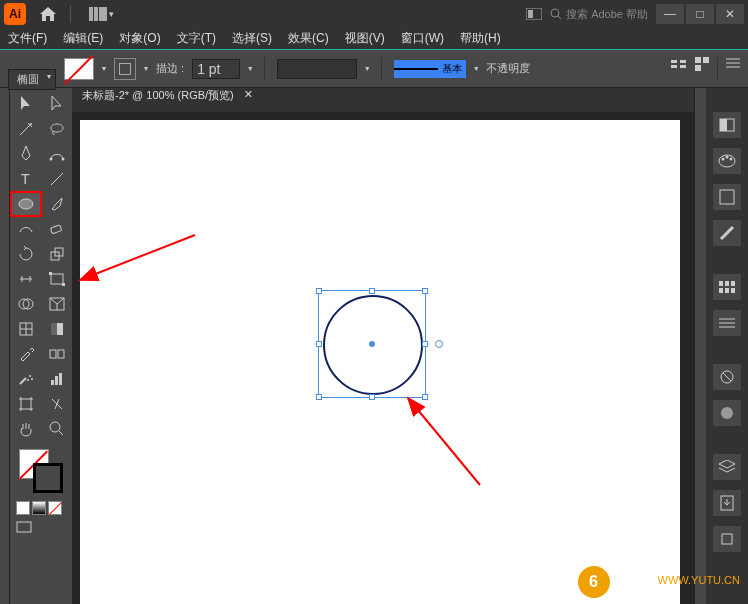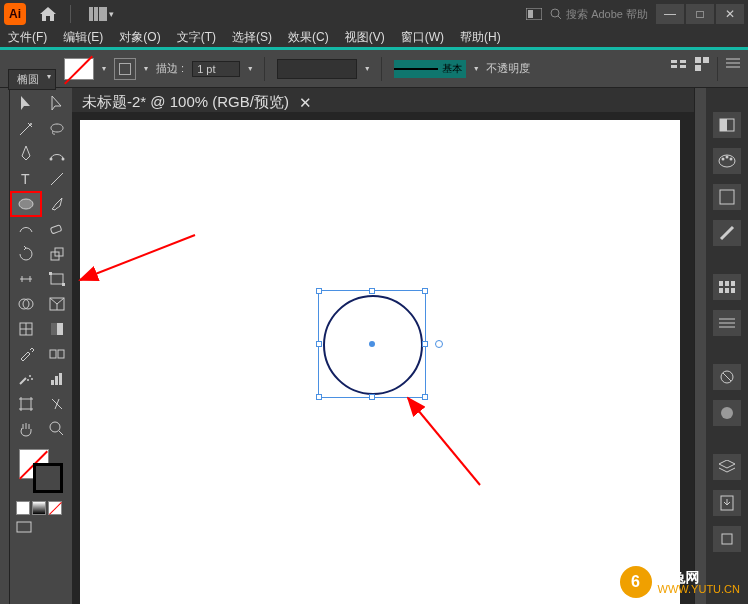--- a/index.html
+++ b/index.html
@@ -5,65 +5,65 @@
 * { margin: 0; padding: 0; box-sizing: border-box; font-family: "Microsoft YaHei", sans-serif; }
 body { width: 748px; height: 604px; background: #323232; color: #ccc; overflow: hidden; position: relative; }
 .titlebar { height: 28px; background: #323232; display: flex; align-items: center; padding: 11px 4px; }
 .ai-logo { width: 22px; height: 22px; background: #ff6600; border-radius: 4px; display: flex; align-items: center; justify-content: center; color: #2a0000; font-weight: bold; font-size: 12px; margin-right: 6px; }
 .home-icon { color: #ccc; margin: 0 8px; }
 .arrange { color: #aaa; margin-left: 12px; font-size: 13px; }
 .tb-right { margin-left: auto; display: flex; align-items: center; gap: 8px; }
 .search-box { display: flex; align-items: center; gap: 4px; font-size: 11px; color: #888; }
 .win-btns { display: flex; gap: 2px; }
 .win-btn { width: 28px; height: 20px; background: #474747; color: #ccc; display: flex; align-items: center; justify-content: center; font-size: 12px; }
-.menubar { height: 22px; background: #323232; display: flex; align-items: center; padding: 0 8px; gap: 16px; font-size: 12px; border-bottom: 3px solid #14b8a6; }
+.menubar { height: 22px; background: #323232; display: flex; align-items: center; padding: 0 8px; gap: 16px; font-size: 12px; border-bottom: 1px solid #14b8a6; }
 .menubar span { color: #ddd; }
 .control-bar { height: 38px; background: #474747; display: flex; align-items: center; padding: 0 8px; gap: 8px; font-size: 11px; border-bottom: 1px solid #222; }
 .cb-dropdown { background: #3a3a3a; border: 1px solid #222; padding: 2px 16px 2px 8px; color: #ccc; position: relative; margin-top: 21px; }
 .cb-dropdown::after { content: "▾"; position: absolute; right: 4px; font-size: 8px; }
 .fill-swatch { width: 30px; height: 22px; background: #fff; position: relative; border: 1px solid #888; }
 .fill-swatch .redline { position: absolute; width: 140%; height: 2px; background: red; top: 50%; left: -20%; transform: rotate(-45deg); }
 .none-swatch { width: 22px; height: 22px; border: 1px solid #888; position: relative; background: #474747; }
 .none-swatch .sq { position: absolute; inset: 4px; border: 1px solid #aaa; }
-.stroke-input { width: 48px; background: #3a3a3a; border: 1px solid #222; color: #ccc; padding: 1px 4px; font-size: 11px; }
+.stroke-input { width: 48px; background: #3a3a3a; border: 1px solid #222; color: #ccc; padding: 1px 4px; font-size: 14px; }
 .brush-box { width: 80px; height: 20px; background: #333; border: 1px solid #222; }
-.stroke-preset { width: 72px; height: 18px; background: #0f766e; display: flex; align-items: center; justify-content: flex-end; padding-right: 4px; color: #000; font-size: 10px; }
+.stroke-preset { width: 72px; height: 18px; background: #3b82f6; display: flex; align-items: center; justify-content: flex-end; padding-right: 4px; color: #000; font-size: 10px; }
 .cb-sep { width: 1px; height: 24px; background: #333; margin: 0 4px; }
 .content { display: flex; height: 516px; }
 .left-strip { width: 10px; background: #474747; border-right: 1px solid #222; }
 .toolpanel { width: 62px; background: #474747; display: flex; flex-direction: column; padding-top: 4px; }
 .toolgrid { display: grid; grid-template-columns: 30px 30px; gap: 1px; padding: 0 1px; }
 .tool { width: 30px; height: 24px; display: flex; align-items: center; justify-content: center; color: #ccc; position: relative; }
 .tool.highlight { outline: 2px solid red; outline-offset: -1px; background: #5a5a5a; }
 .fillstroke { position: relative; width: 44px; height: 44px; margin: 8px auto 4px; }
 .fs-fill { position: absolute; top: 0; left: 0; width: 30px; height: 30px; background: #fff; border: 1px solid #888; }
 .fs-fill .redline { position: absolute; width: 140%; height: 2px; background: red; top: 50%; left: -20%; transform: rotate(-45deg); }
 .fs-stroke { position: absolute; bottom: 0; right: 0; width: 30px; height: 30px; background: #474747; border: 3px solid #000; }
 .mini-sw { display: flex; gap: 2px; padding-left: 6px; margin-top: 4px; }
 .mini-sw div { width: 14px; height: 14px; border: 1px solid #888; }
 .doc-area { flex: 1; background: #252525; display: flex; flex-direction: column; }
-.doc-tab { height: 24px; background: #323232; display: flex; align-items: flex-end; padding: 0 10px; font-size: 15px; color: #ddd; gap: 10px; }
+.doc-tab { height: 24px; background: #323232; display: flex; align-items: flex-start; padding: 0 10px; font-size: 11px; color: #ddd; gap: 10px; }
 .canvas-wrap { flex: 1; position: relative; overflow: hidden; padding: 8px 14px 0 8px; }
 .canvas { width: 100%; height: 100%; background: #fff; position: relative; }
 .selection { position: absolute; top: 170px; left: 238px; width: 108px; height: 108px; border: 1px solid #4a90e2; }
 .handle { position: absolute; width: 6px; height: 6px; background: #fff; border: 1px solid #4a90e2; }
 .h-nw { top: -3px; left: -3px; } .h-n { top: -3px; left: 50%; margin-left:-3px; } .h-ne { top: -3px; right: -3px; }
 .h-w { top: 50%; left: -3px; margin-top:-3px;} .h-e { top: 50%; right: -3px; margin-top:-3px;}
 .h-sw { bottom: -3px; left: -3px; } .h-s { bottom: -3px; left: 50%; margin-left:-3px;} .h-se { bottom: -3px; right: -3px; }
 .circle { position: absolute; top: 4px; left: 4px; width: 100px; height: 100px; border: 2px solid #122060; border-radius: 50%; }
 .center-dot { position: absolute; top: 50%; left: 50%; width: 6px; height: 6px; background: #4a90e2; border-radius: 50%; transform: translate(-50%,-50%); }
 .side-handle { position: absolute; right: -18px; top: 50%; width: 8px; height: 8px; border: 1px solid #4a90e2; border-radius: 50%; transform: translateY(-50%); }
 .arrow { position: absolute; pointer-events: none; }
 .right-strip { width: 12px; background: #474747; border-left: 1px solid #222; }
 .panel-dock { width: 42px; background: #323232; display: flex; flex-direction: column; align-items: center; padding-top: 24px; gap: 10px; }
 .dock-btn { width: 28px; height: 26px; background: #474747; display: flex; align-items: center; justify-content: center; color: #ccc; }
 .dock-sep { height: 8px; }
 .watermark { position: absolute; right: 8px; bottom: 6px; display: flex; align-items: center; gap: 6px; }
 .wm-circle { width: 32px; height: 32px; border-radius: 50%; background: #f0a000; display: flex; align-items: center; justify-content: center; color: #fff; font-weight: bold; }
-.wm-text { display: flex; flex-direction: column; line-height: 1; }
+.wm-text { display: flex; flex-direction: row; line-height: 1; }
 .wm-cn { color: #fff; font-size: 14px; font-weight: bold; }
 .wm-en { color: #f0a000; font-size: 11px; }
 svg { display: block; }
 </style>
 </head>
 <body>
 
 <div class="titlebar">
   <div class="ai-logo">Ai</div>
   <span class="home-icon">

